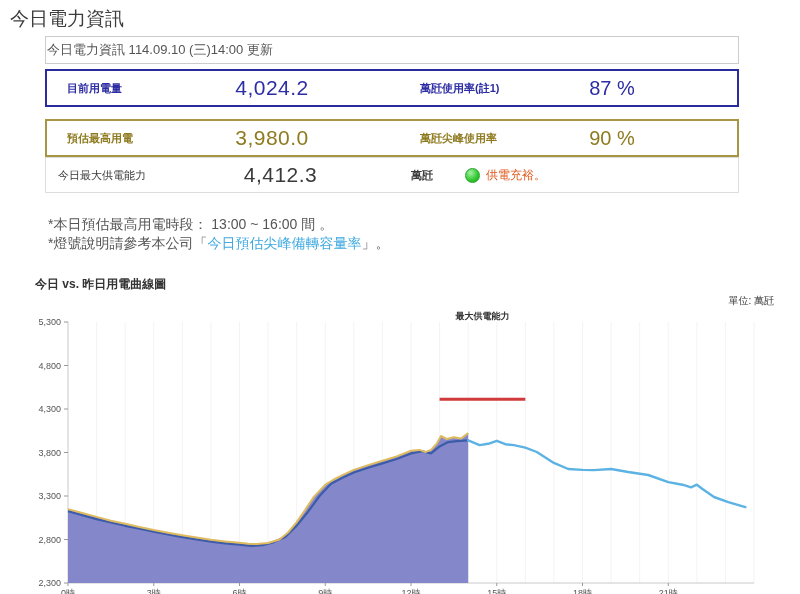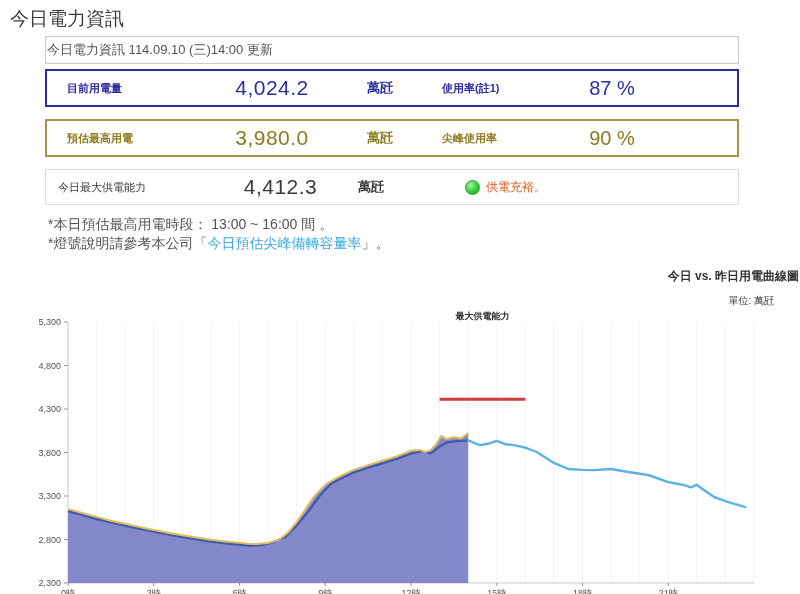--- a/index.html
+++ b/index.html
@@ -7,36 +7,36 @@
     width:800px;height:594px;position:relative;overflow:hidden;
     background:#ffffff;font-family:"Liberation Sans","DejaVu Sans",sans-serif;
     -webkit-font-smoothing:antialiased;
   }
   .page-title{position:absolute;left:10px;top:6px;font-size:19px;font-weight:normal;color:#3c3c3c;}
   .panel{position:absolute;left:45px;top:36px;width:694px;}
   .hdrbox{height:26px;line-height:26px;border:1px solid #cccccc;padding-left:1px;font-size:13px;color:#555555;background:#fff;}
   .row{display:flex;align-items:center;height:34px;background:#fff;}
   .row1{margin-top:5px;border:2px solid #2b2b9e;color:#2d2da4;}
   .row2{margin-top:12px;border:2px solid #a89544;color:#8e7a1f;}
-  .row3{margin-top:12px;border:1px solid #dddddd;color:#3a3a3a;}
+  .row3{border:1px solid #dddddd;color:#3a3a3a;}
   .c-label{width:110px;padding-left:20px;font-size:11px;font-weight:bold;}
   .c-label3{width:145px;padding-left:12px;font-size:11px;}
   .c-value{width:190px;text-align:center;font-size:21px;letter-spacing:0.5px;}
   .row3 .c-value{width:155px;}
-  .c-unit{width:75px;text-align:left;font-size:13px;font-weight:bold;}
+  .c-unit{width:75px;text-align:right;font-size:11px;font-weight:bold;}
   .c-label2{width:70px;font-size:11px;font-weight:bold;}
   .c-value2{width:200px;text-align:center;font-size:20px;}
   .status{display:flex;align-items:center;margin-left:32px;}
   .dot{width:13px;height:13px;border-radius:50%;
        background:radial-gradient(circle at 35% 30%, #a5f0a5, #35cc35 55%, #1f9e1f);
        border:1px solid #28a428;margin-right:6px;}
   .status-text{font-size:12px;color:#e05a1e;}
   .footnotes{position:absolute;left:48px;top:215px;font-size:14px;color:#555555;line-height:19px;}
   .footnote-link{color:#3fa9e0;text-decoration:none;cursor:pointer;}
-  .chart-title{position:absolute;left:35px;top:268px;width:764px;text-align:right;
+  .chart-title{position:absolute;left:35px;top:276px;width:764px;text-align:left;
                font-size:12px;font-weight:bold;color:#333333;}
   .chart-unit{position:absolute;right:26px;top:294px;font-size:10px;color:#333333;}
   #chart-svg{position:absolute;left:0;top:310px;}
 </style>
 </head>
 <body>
 
 <div class="page-title">今日電力資訊</div>
 
 <div class="panel">

